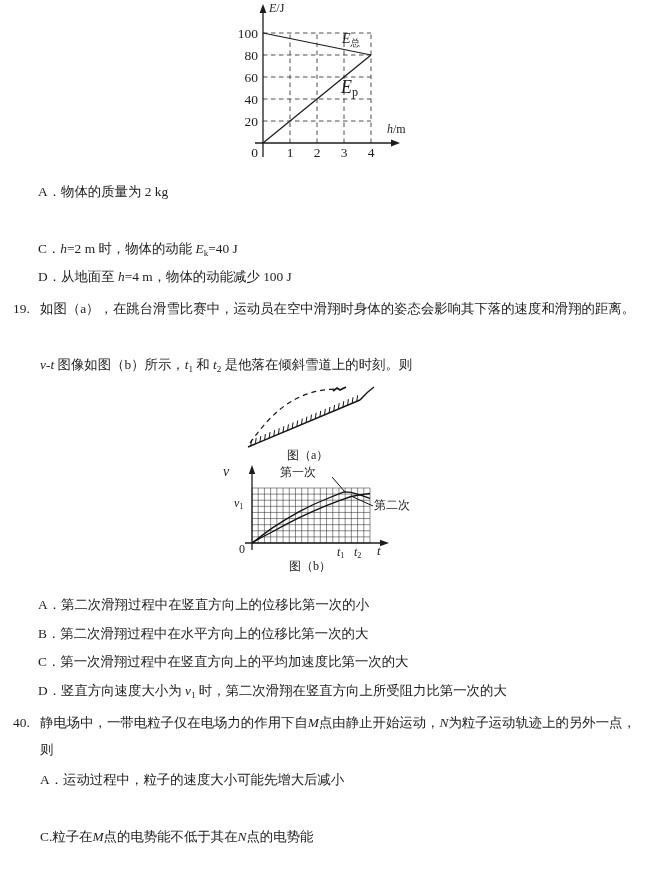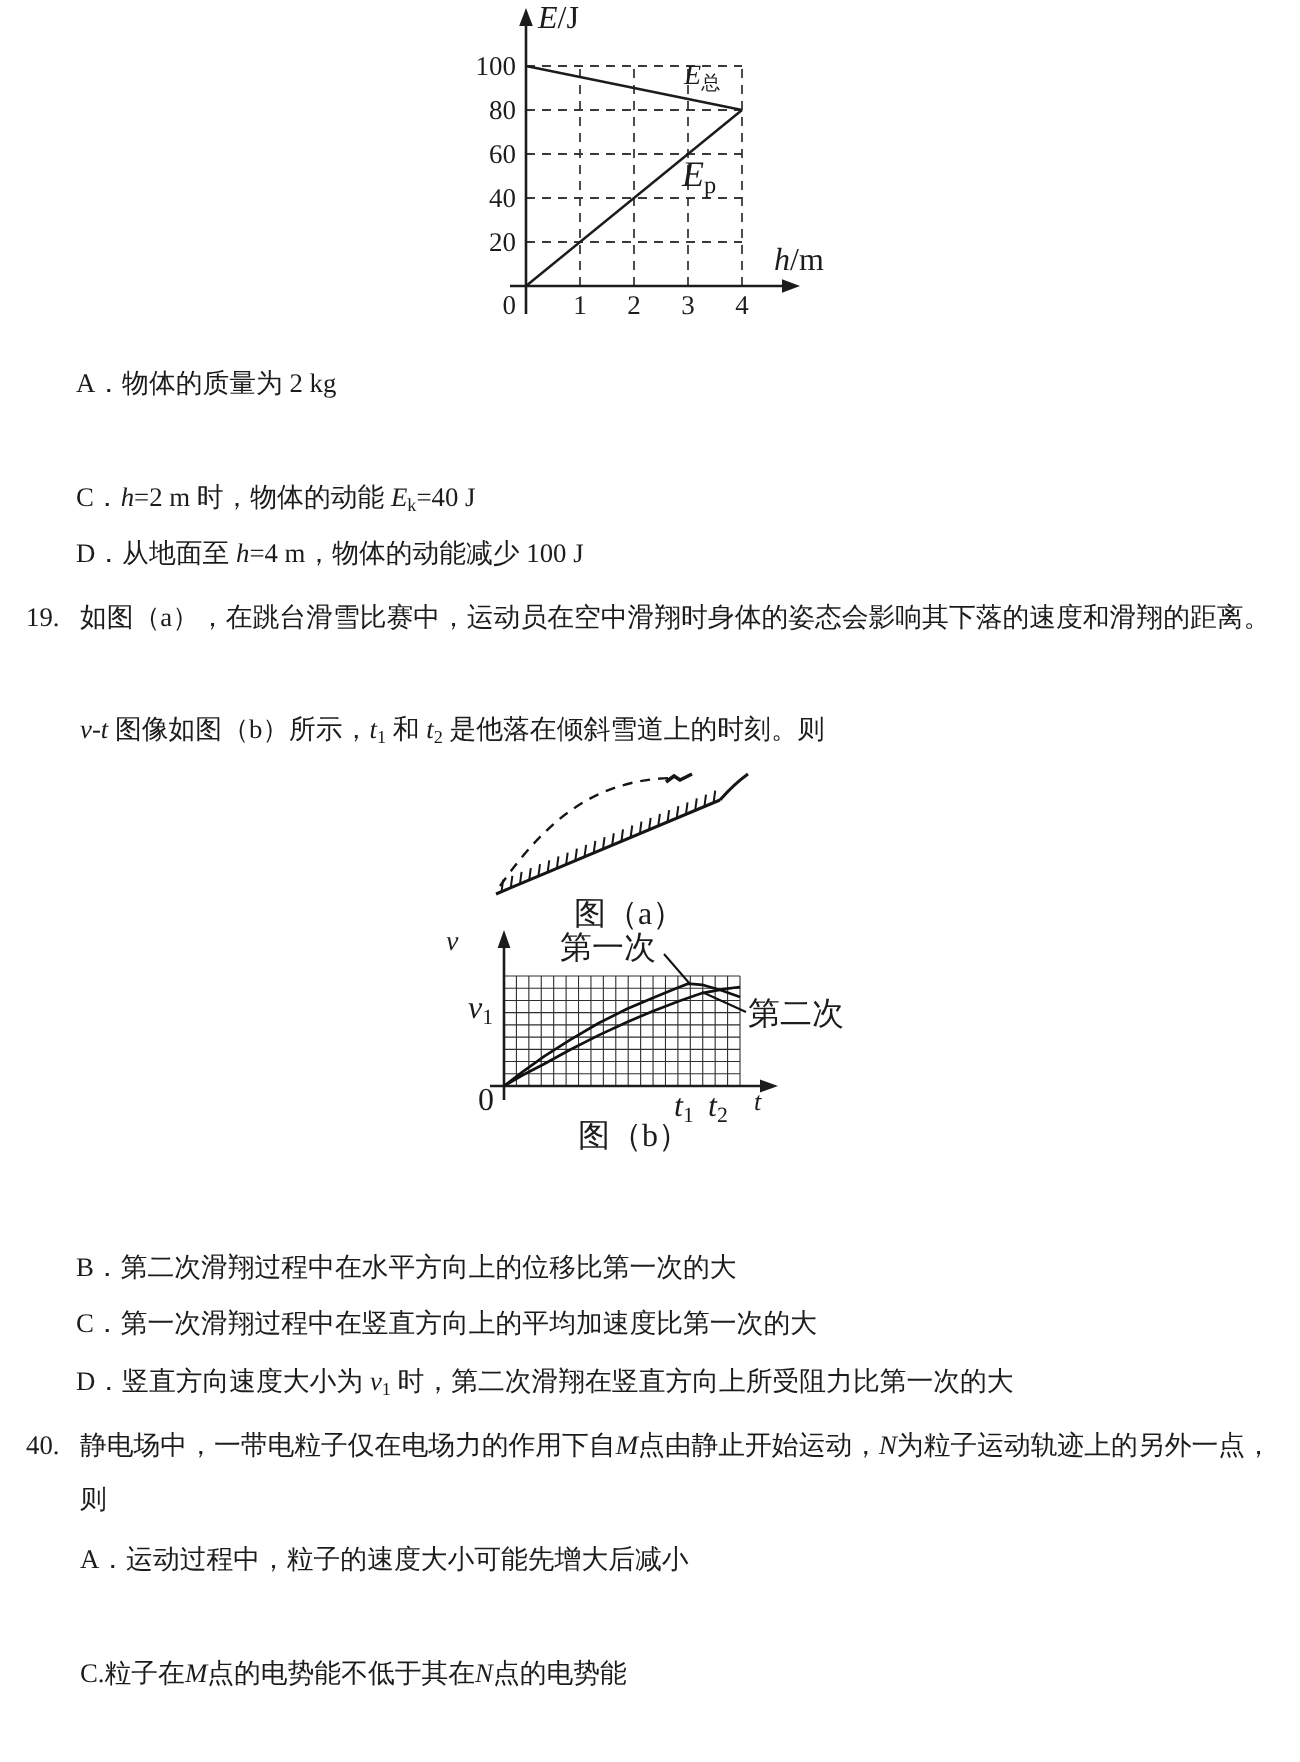--- a/index.html
+++ b/index.html
@@ -3,22 +3,22 @@
 <meta charset="utf-8">
 <style>
   html,body{margin:0;padding:0;background:#ffffff;}
   .page{
     position:relative;width:650px;height:881px;background:#ffffff;
     font-family:"Liberation Serif","DejaVu Serif",serif;
     color:#1c1c1c;overflow:hidden;
   }
   .abs{position:absolute;white-space:nowrap;}
   .txt{font-size:13.4px;line-height:1.3;}
-  .small{font-size:16px;}
-  .cap{font-size:16px;}
+  .small{font-size:12px;}
+  .cap{font-size:12px;}
   i{font-style:italic;}
   sub{font-size:0.68em;vertical-align:-0.28em;line-height:0;}
   svg{display:block;}
 </style>
 </head>
 <body>
 
 <div class="page">
 
   <div class="abs" style="left:228px;top:0;width:205px;height:172px">
@@ -154,20 +154,21 @@
     <div class="abs small" style="left:14px;top:34px"><i>v</i><sub>1</sub></div>
     <div class="abs small" style="left:19px;top:80px">0</div>
     <div class="abs small" style="left:117px;top:83px"><i>t</i><sub>1</sub></div>
     <div class="abs small" style="left:134px;top:83px"><i>t</i><sub>2</sub></div>
     <div class="abs" style="left:157px;top:81px;font-size:13px"><i>t</i></div>
     <div class="abs cap" style="left:60px;top:2px">第一次</div>
     <div class="abs cap" style="left:154px;top:35px">第二次</div>
   </div>
   <div class="abs cap" style="left:289px;top:558px">图（b）</div>
 
+  <div class="abs txt" style="left:38px;top:596px">A．第二次滑翔过程中在竖直方向上的位移比第一次的小</div>
   <div class="abs txt" style="left:38px;top:625px">B．第二次滑翔过程中在水平方向上的位移比第一次的大</div>
   <div class="abs txt" style="left:38px;top:653px">C．第一次滑翔过程中在竖直方向上的平均加速度比第一次的大</div>
   <div class="abs txt" style="left:38px;top:682px">D．竖直方向速度大小为 <i>v</i><sub>1</sub> 时，第二次滑翔在竖直方向上所受阻力比第一次的大</div>
 
   <div class="abs txt" style="left:13px;top:714px">40.</div>
   <div class="abs txt" style="left:40px;top:714px">静电场中，一带电粒子仅在电场力的作用下自<i>M</i>点由静止开始运动，<i>N</i>为粒子运动轨迹上的另外一点，</div>
   <div class="abs txt" style="left:40px;top:741px">则</div>
   <div class="abs txt" style="left:40px;top:771px">A．运动过程中，粒子的速度大小可能先增大后减小</div>
   <div class="abs txt" style="left:40px;top:828px">C.粒子在<i>M</i>点的电势能不低于其在<i>N</i>点的电势能</div>
 

